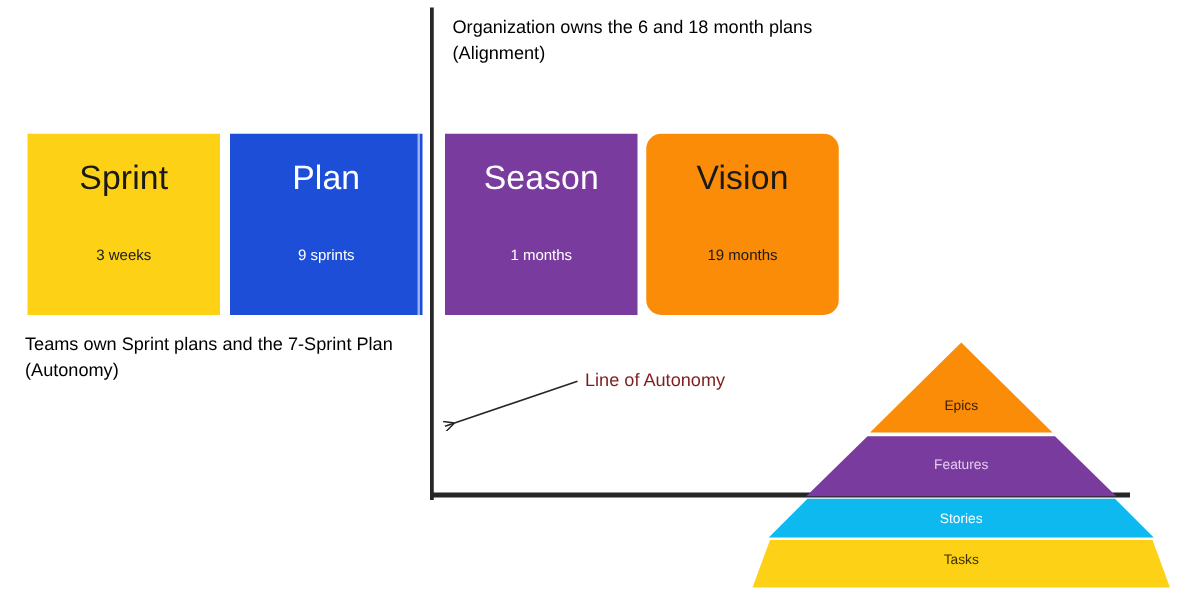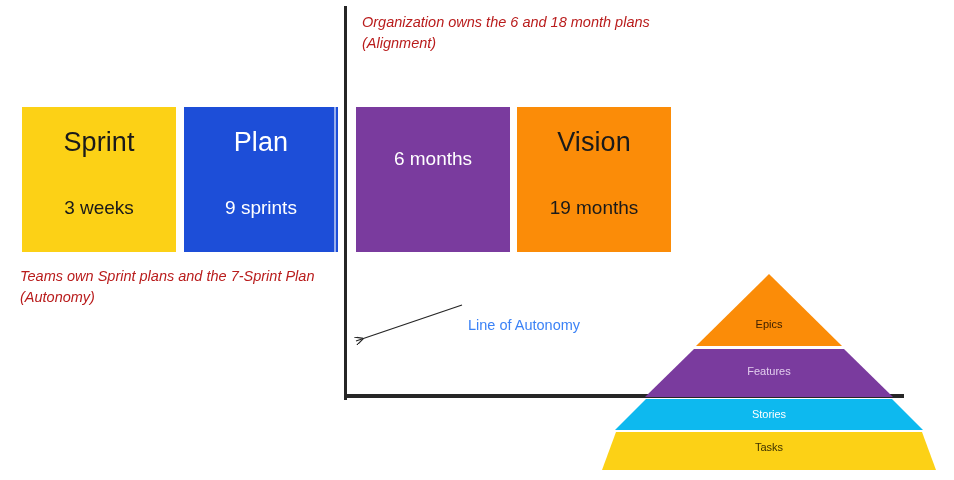--- a/index.html
+++ b/index.html
@@ -35,62 +35,61 @@
   }
   .card .card-title {
     font-size: 27px;
     line-height: 1;
     margin-top: 22px;
     font-weight: 400;
     letter-spacing: 0.1px;
     white-space: nowrap;
   }
   .card .card-sub {
-    font-size: 19px;
+    font-size: 12px;
     line-height: 1;
     margin-top: 42px;
     font-weight: 400;
     white-space: nowrap;
   }
 
   .card-sprint { left: 22px;  top: 107px; background: #FCD116; color: #1a1a1a; }
   .card-plan   { left: 184px; top: 107px; background: #1d4ed8; color: #ffffff; }
   .card-season { left: 356px; top: 107px; background: #7A3B9E; color: #ffffff; }
-  .card-vision { left: 517px; top: 107px; background: #FB8C08; color: #1a1a1a; }
+  .card-vision { left: 517px; top: 107px; background: #FB8C08; color: #1a1a1a; border-radius: 12px; }
 
   
   .card-plan::after {
     content: "";
     position: absolute;
     right: 2px;
     top: 0;
     width: 2px;
     height: 100%;
     background: rgba(255,255,255,0.55);
   }
 
   
   .note {
     position: absolute;
     font-size: 14.5px;
     line-height: 1.45;
-    color: #b91c1c;
+    color: #000000;
     white-space: pre-line;
-    font-style: italic;
   }
   .note-alignment { left: 362px; top: 12px;  width: 340px; }
   .note-autonomy  { left: 20px;  top: 266px; width: 340px; }
 
   .label-autonomy {
     position: absolute;
     left: 468px;
-    top: 315px;
+    top: 295px;
     font-size: 14.5px;
     line-height: 1.4;
-    color: #3b82f6;
+    color: #7f1d1d;
     white-space: nowrap;
   }
 
   
   .axis-vertical {
     position: absolute;
     left: 344px;
     top: 6px;
     width: 3px;
     height: 394px;
@@ -131,21 +130,22 @@
     <div class="card-title">Sprint</div>
     <div class="card-sub">3 weeks</div>
   </div>
 
   <div class="card card-plan">
     <div class="card-title">Plan</div>
     <div class="card-sub">9 sprints</div>
   </div>
 
   <div class="card card-season">
-    <div class="card-sub">6 months</div>
+    <div class="card-title">Season</div>
+    <div class="card-sub">1 months</div>
   </div>
 
   <div class="card card-vision">
     <div class="card-title">Vision</div>
     <div class="card-sub">19 months</div>
   </div>
 
   <div class="note note-alignment">Organization owns the 6 and 18 month plans
 (Alignment)</div>
   <div class="note note-autonomy">Teams own Sprint plans and the 7-Sprint Plan

